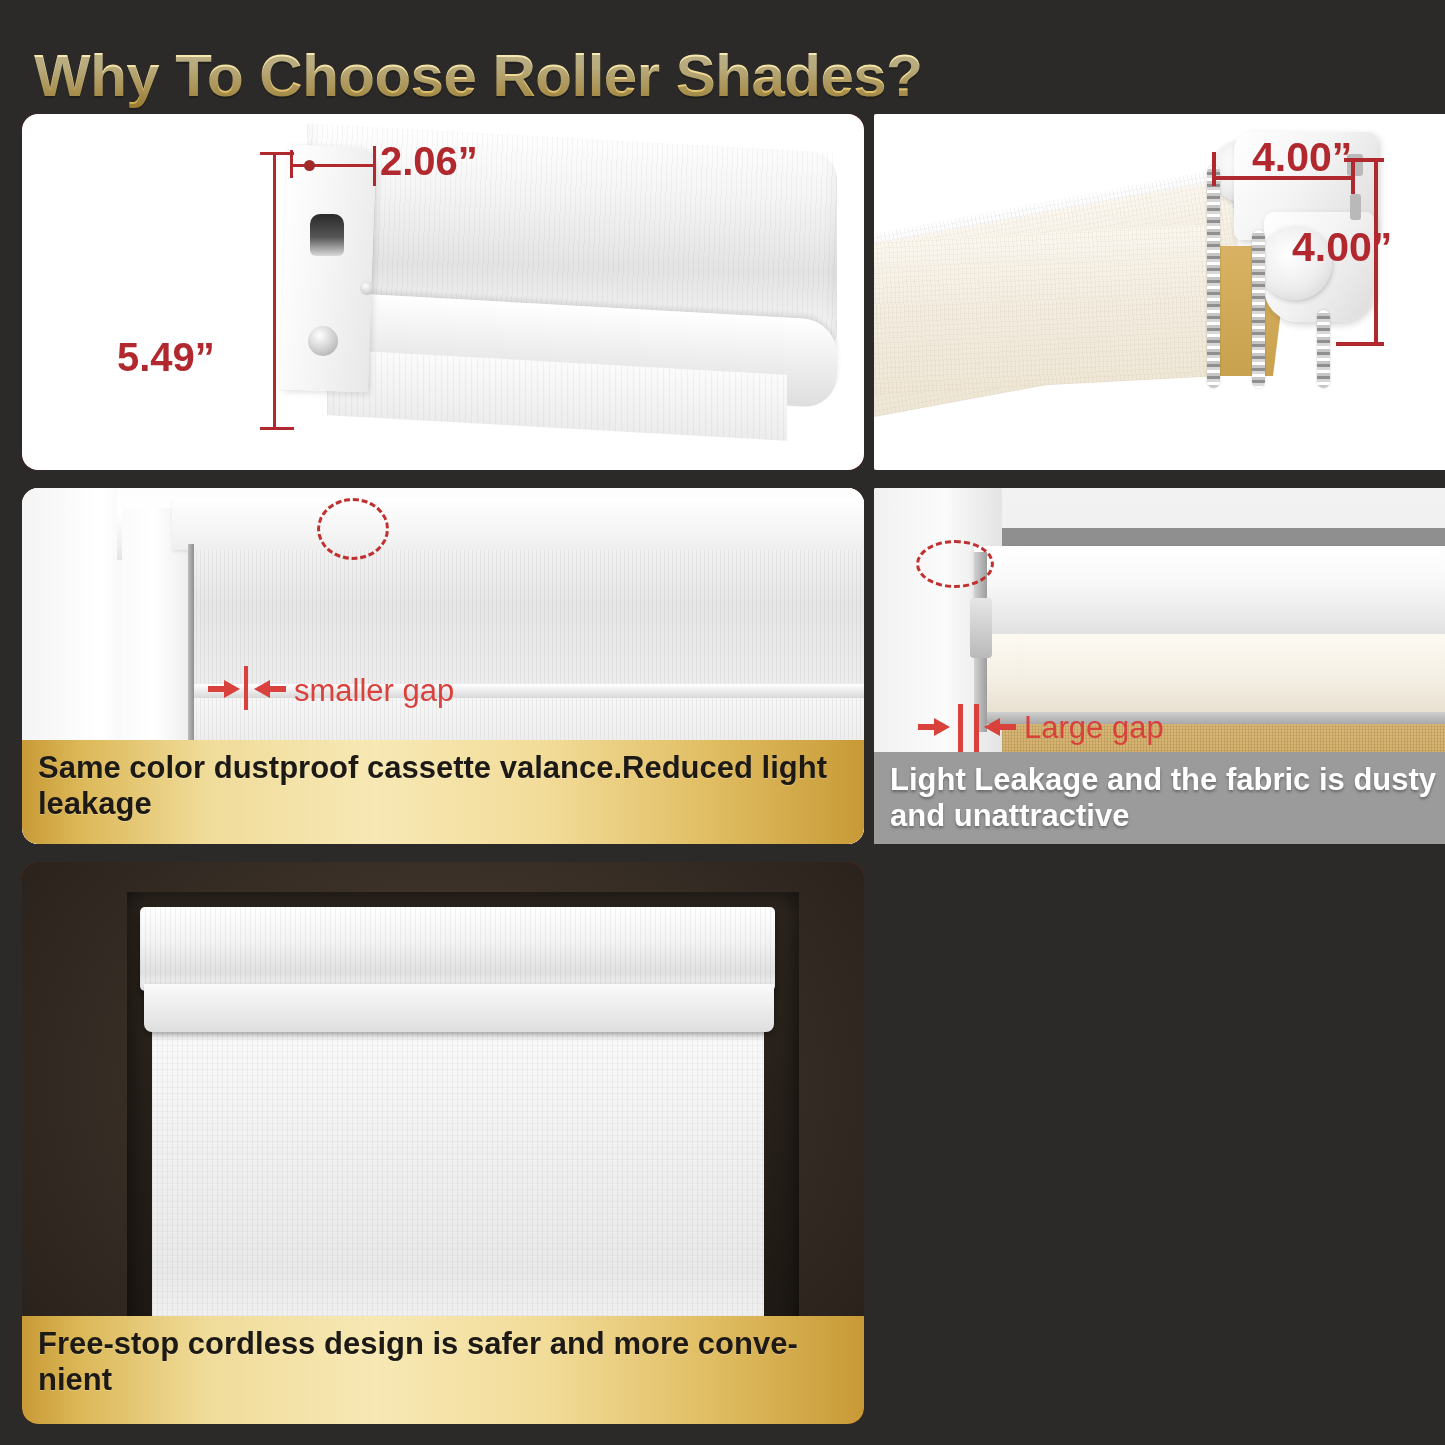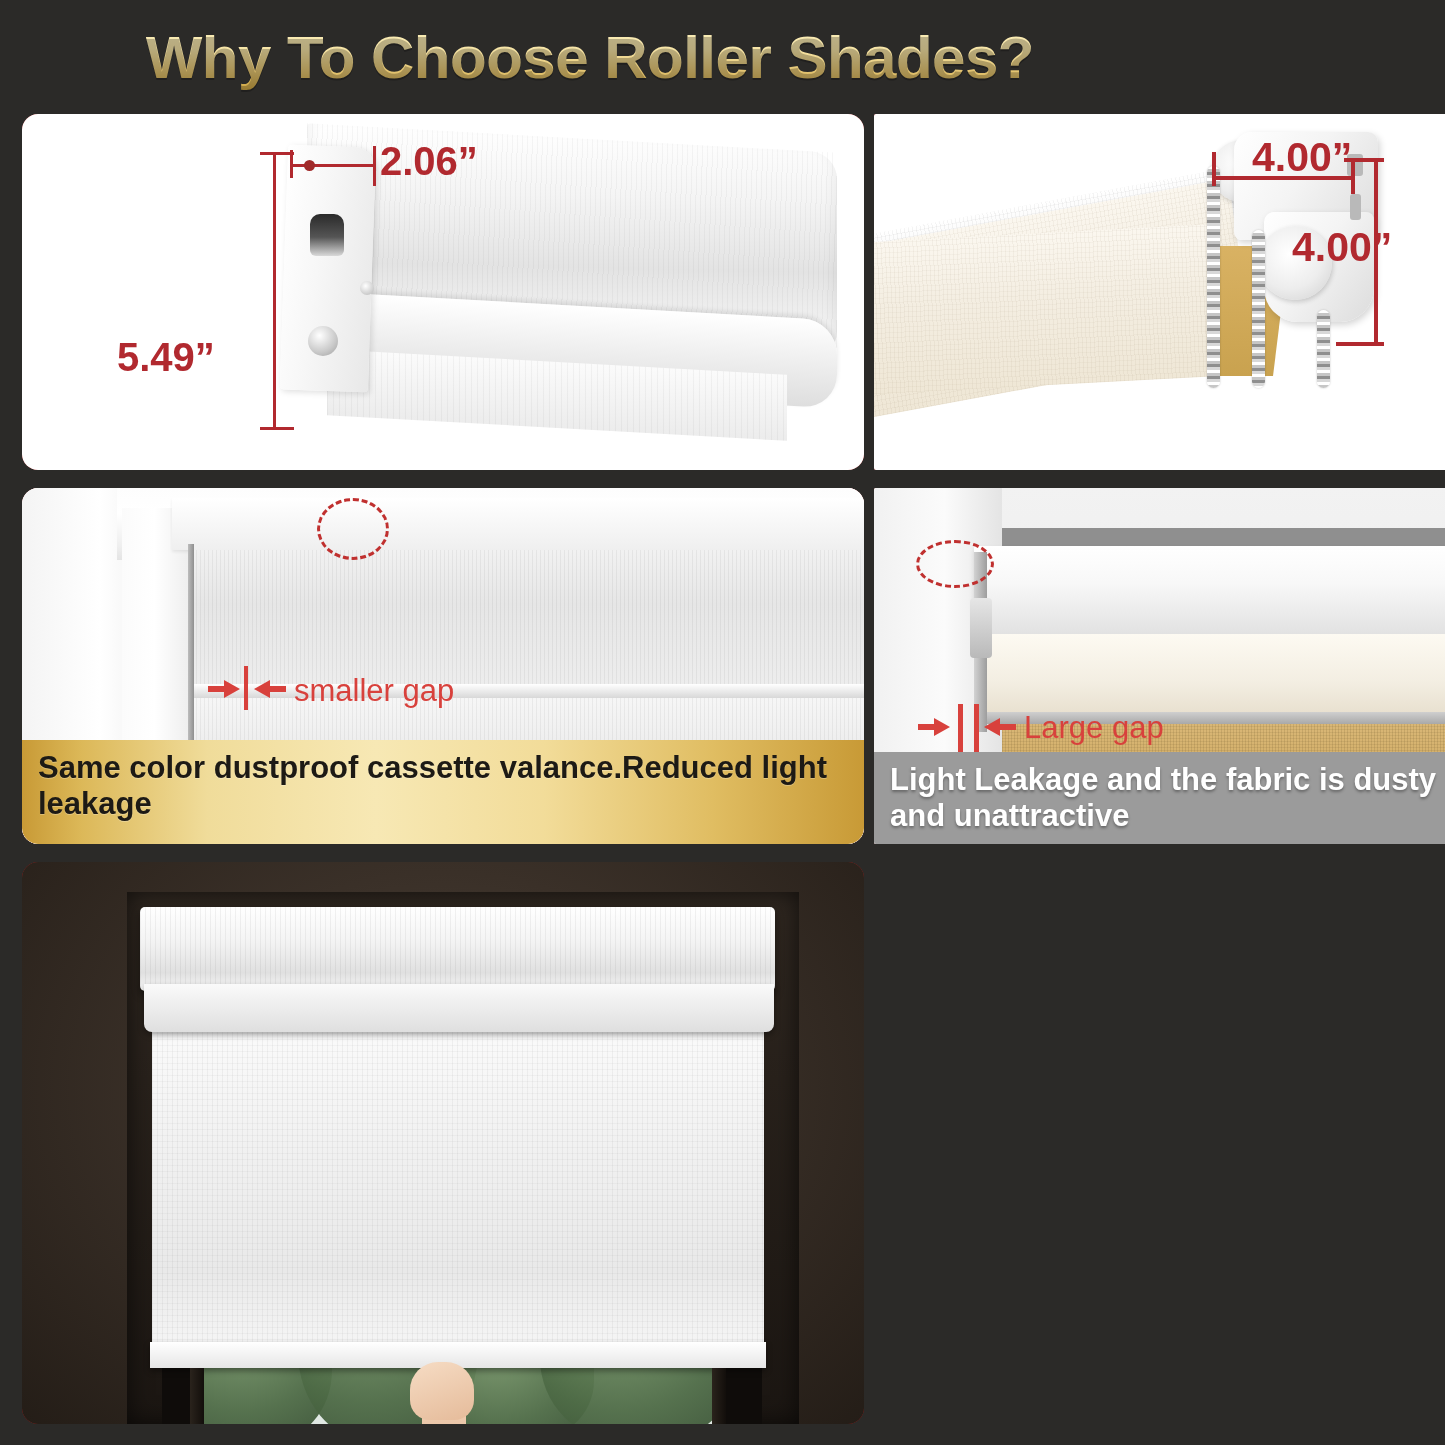--- a/index.html
+++ b/index.html
@@ -9,23 +9,23 @@
     height: 1445px;
     background: #2b2a28;
     font-family: "Liberation Sans", sans-serif;
     overflow: hidden;
     position: relative;
   }
 
   
   .title-wrap {
     position: absolute;
-    left: 34px; top: 18px;
+    left: 34px; top: 36px;
     width: 1000px; height: 78px;
-    display: flex; align-items: center; justify-content: flex-end;
+    display: flex; align-items: center;
   }
   .title {
     font-size: 60px;
     font-weight: bold;
     letter-spacing: -0.5px;
     background: linear-gradient(180deg, #fbf0c0 0%, #f6e4a6 38%, #e3c471 70%, #c9a03c 100%);
     -webkit-background-clip: text;
     background-clip: text;
     color: transparent;
     -webkit-text-fill-color: transparent;
@@ -485,17 +485,18 @@
       <div class="p5-mullion" style="left:690px;"></div>
 
       <div class="p5-hand"></div>
       <div class="p5-fist"></div>
 
       <div class="p5-shade"></div>
       <div class="p5-bottombar"></div>
       <div class="p5-valance"></div>
       <div class="p5-valance2"></div>
 
+      <div class="caption gold">Free-stop cordless design is safer and more conve-nient</div>
     </div>
   </div>
 
 
 </div>
 
 </body></html>

